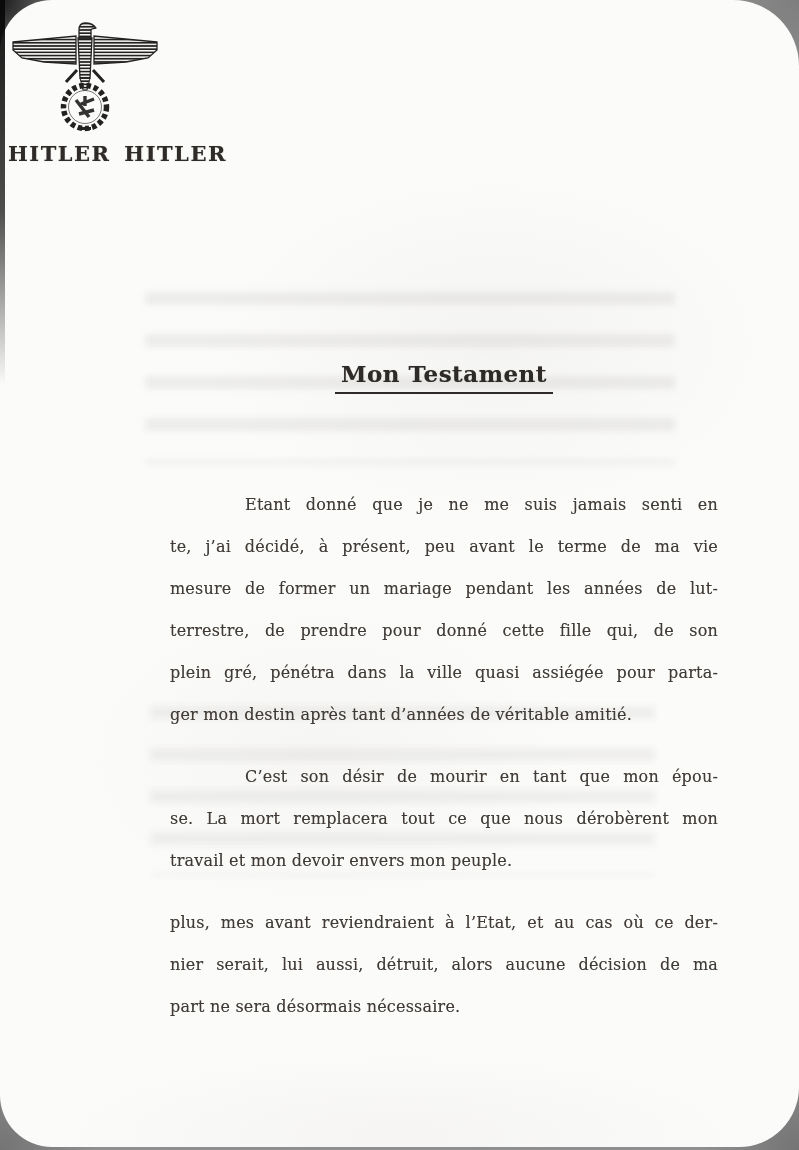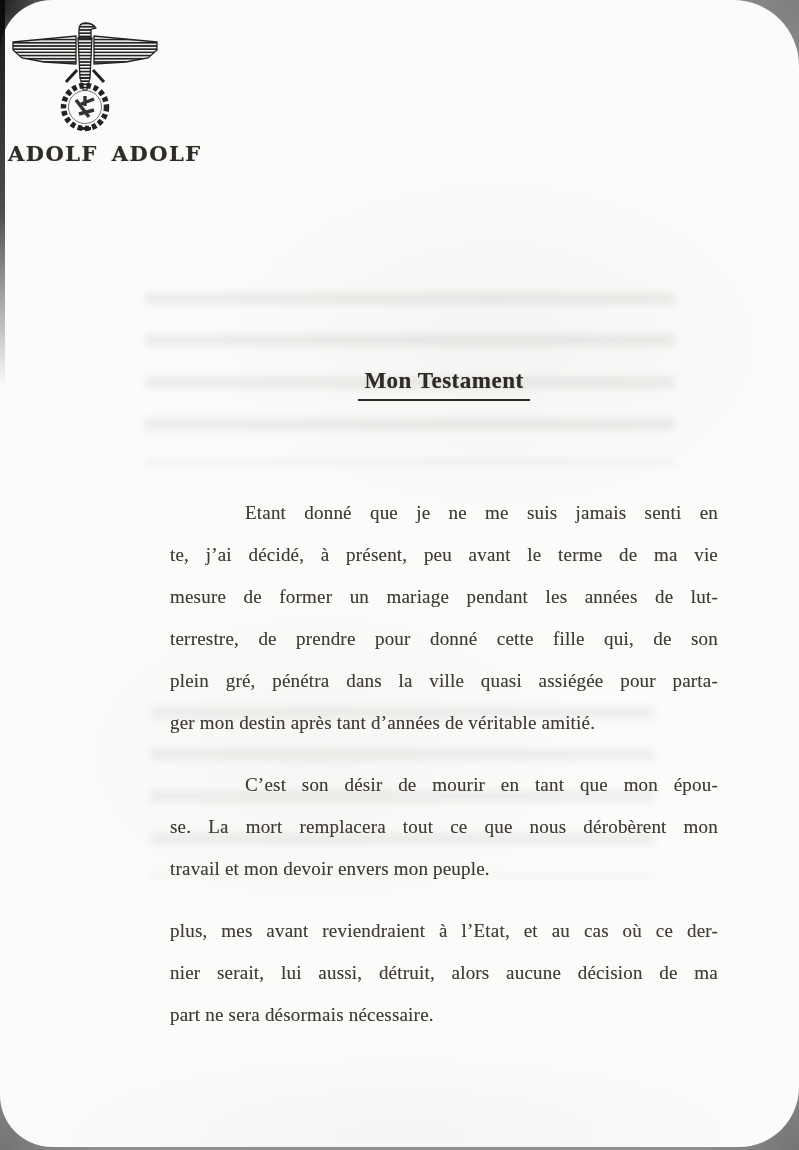--- a/index.html
+++ b/index.html
@@ -62,43 +62,42 @@
     filter: blur(3px);
     background: repeating-linear-gradient(
       to bottom,
       rgba(118,113,106,0.10) 0px, rgba(118,113,106,0.10) 13px,
       rgba(0,0,0,0) 13px, rgba(0,0,0,0) 42px);
   }
   .ghost1 { left: 145px; top: 292px; width: 530px; height: 172px; }
   .ghost2 { left: 150px; top: 706px; width: 505px; height: 170px; opacity: 0.85; }
   .body-column {
     position: absolute;
-    left: 170px; top: 368px;
+    left: 170px; top: 360px;
     width: 548px;
     z-index: 4;
     color: #403b36;
-    font-family: Liberation Serif, serif;
   }
   .title-wrap { text-align: center; height: 38px; }
   .title {
     display: inline-block;
     font-size: 23px;
     font-weight: bold;
     letter-spacing: 0.5px;
     color: #2e2a27;
     border-bottom: 2.5px solid #2e2a27;
     padding: 0 6px 5px 6px;
     text-shadow: 0 0 0.7px rgba(46,42,39,0.5);
     white-space: nowrap;
   }
   .paragraphs { margin-top: 86px; }
   .para { margin: 0 0 20px 0; padding: 0; }
   .line {
     display: block;
-    font-size: 19px;
+    font-size: 16px;
     line-height: 42px;
     height: 42px;
     white-space: nowrap;
     text-align: justify;
     text-align-last: justify;
     text-justify: inter-word;
     letter-spacing: 0.2px;
     text-shadow: 0 0 0.6px rgba(64,59,54,0.45);
   }
   .line.indent { padding-left: 75px; }
@@ -125,21 +124,21 @@
         <polygon points="147,20 84,14 84,42 116,40 138,36 147,28" fill="url(#hl)" stroke="#242220" stroke-width="1.3"></polygon>
         <path d="M75,1 C71,1 69,4 69,8 L69,16 L81,16 L81,8 C81,6 84,7 86,6 C84,3 80,1 75,1 Z" fill="url(#hl)" stroke="#242220" stroke-width="1.3"></path>
         <polygon points="68,16 82,16 80,56 70,56" fill="url(#hl)" stroke="#242220" stroke-width="1.3"></polygon>
         <path d="M67,48 L56,60 M83,48 L94,60" stroke="#242220" stroke-width="3" fill="none"></path>
         <polygon points="70,56 80,56 77,68 73,68" fill="url(#hl)" stroke="#242220" stroke-width="1"></polygon>
         <circle cx="75" cy="85" r="21.5" fill="none" stroke="#242220" stroke-width="5.5" stroke-dasharray="4.5 2.8"></circle>
         <circle cx="75" cy="85" r="16.5" fill="none" stroke="#242220" stroke-width="1" opacity="0.6"></circle>
         <path d="M66,78 L79,95 M84,77 L71,82 M69,92 L84,88 M75,74 L75,84" stroke="#242220" stroke-width="3.4" fill="none" opacity="0.92"></path>
         <path d="M69,106.5 L81,106.5" stroke="#242220" stroke-width="3"></path>
       </svg>
-      <div class="lh-name">ADOLF ADOLF</div>
+      <div class="lh-name">HITLER HITLER</div>
     </div>
 
     <div class="body-column">
 
       <div class="title-wrap">
         <span class="title">Mon Testament</span>
       </div>
 
       <div class="paragraphs">
 

